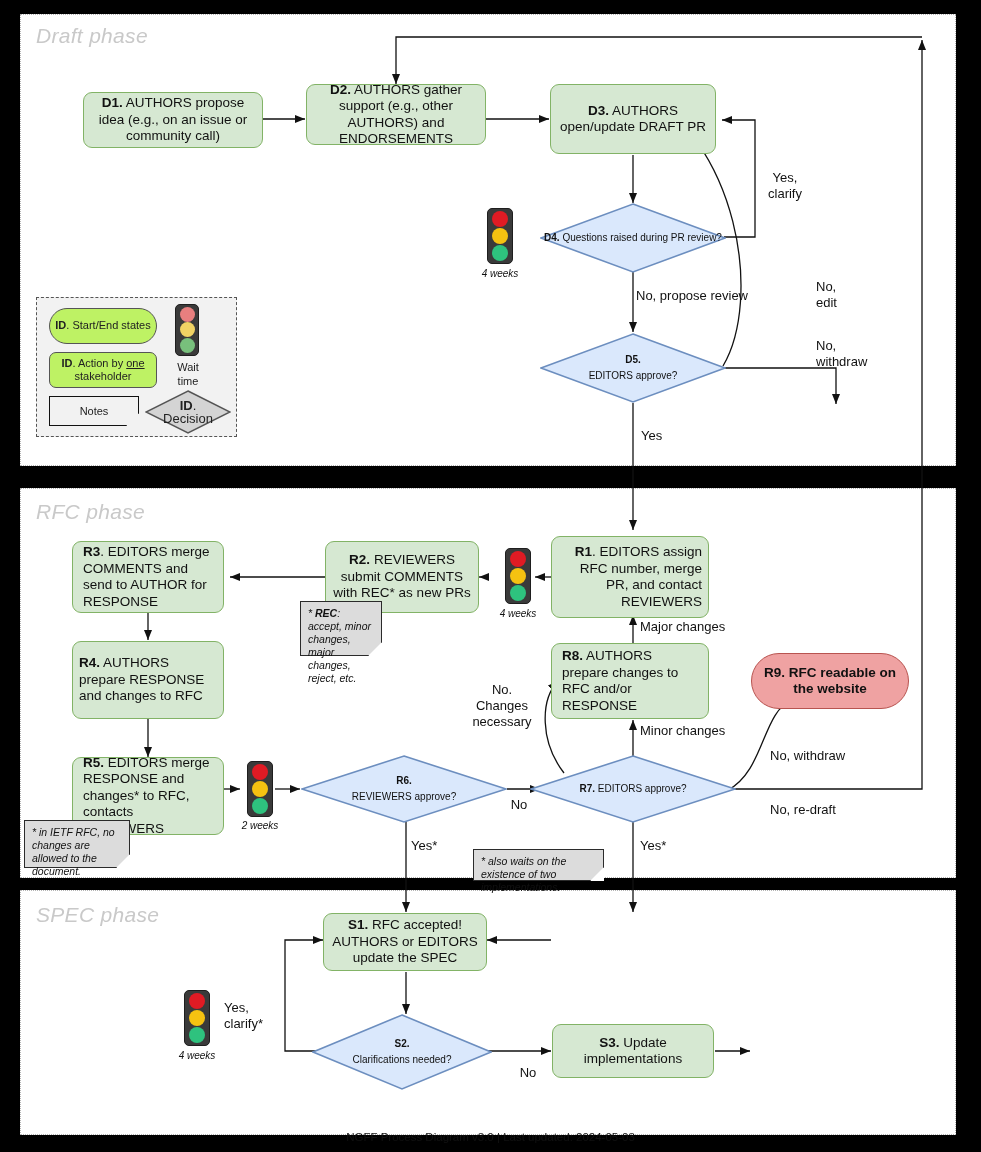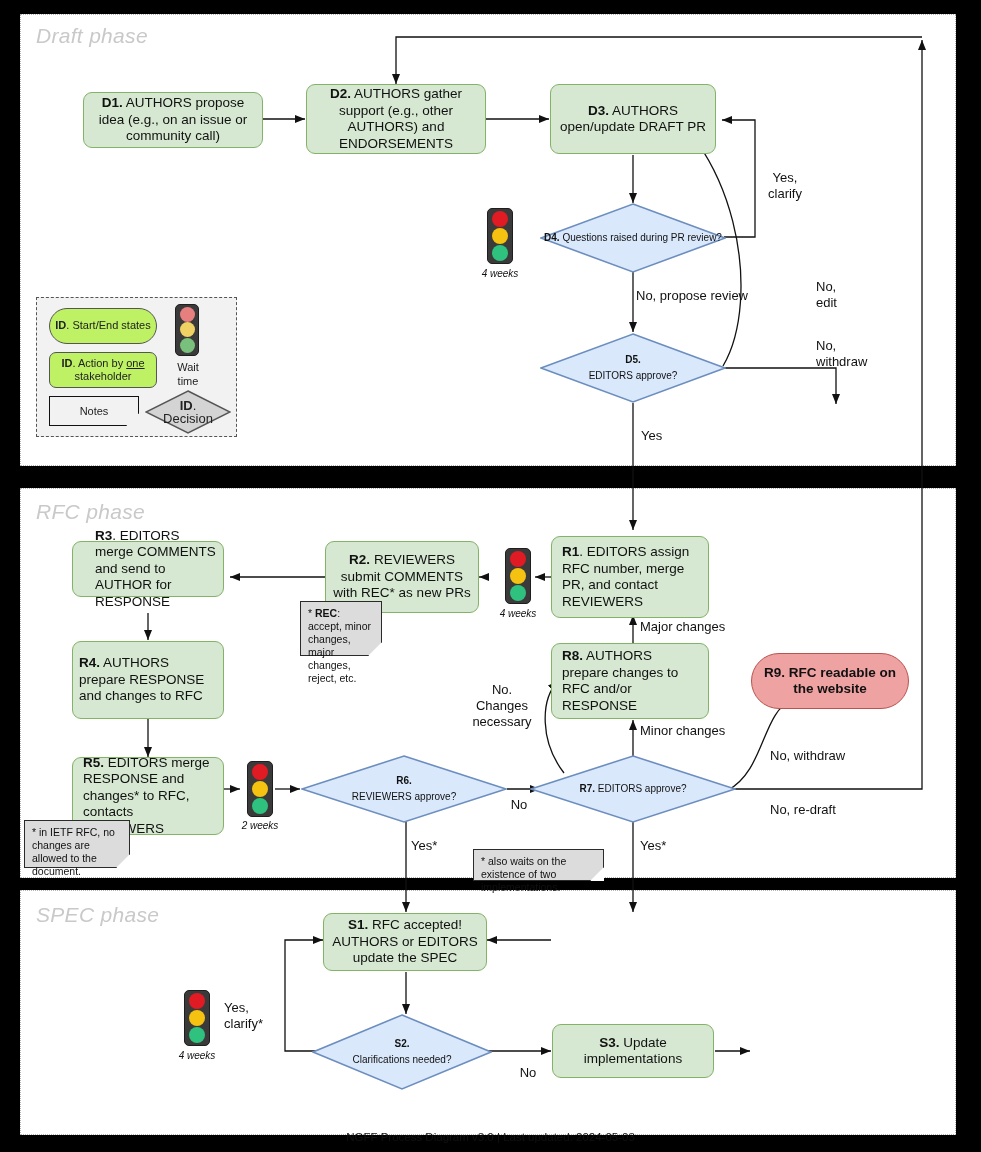--- a/index.html
+++ b/index.html
@@ -9,21 +9,21 @@
   .phase-title{position:absolute;font-style:italic;font-size:21px;color:#c9c9c9;letter-spacing:.3px;}
   svg.layer{position:absolute;left:0;top:0;width:981px;height:1152px;overflow:visible;pointer-events:none;}
   .node{position:absolute;box-sizing:border-box;display:flex;align-items:center;justify-content:center;
         text-align:center;font-size:13.5px;line-height:16.5px;color:#111;padding:3px 6px;}
   .proc{background:#d6e8d2;border:1.4px solid #82b366;border-radius:9px;}
   .term{background:#efa2a2;border:1.6px solid #b85450;border-radius:28px;font-weight:bold;}
   .diamond{position:absolute;display:flex;align-items:center;justify-content:center;text-align:center;
            font-size:10px;line-height:16.5px;color:#111;}
   .diamond>.dlabel{position:relative;z-index:2;}
   .diamond>svg{position:absolute;left:0;top:0;}
-  .note{position:absolute;background:#dcdcdc;border:1.3px solid #2b2b2b;font-size:10.5px;
+  .note{position:absolute;background:#dcdcdc;border:1.3px solid #2b2b2b;font-size:10.5px;font-style:italic;
         line-height:13px;color:#111;padding:5px 7px;box-sizing:border-box;}
   .note:after{content:"";position:absolute;right:-1px;bottom:-1px;width:13px;height:13px;background:#fff;
         border-left:1.3px solid #2b2b2b;border-top:1.3px solid #2b2b2b;
         clip-path:polygon(0 100%,100% 0,100% 100%);}
   .elabel{position:absolute;font-size:13px;line-height:16px;color:#111;text-align:center;white-space:pre;}
   .tl{position:absolute;width:26px;height:56px;background:#3a3a3a;border:1.6px solid #1e1e1e;border-radius:5px;
       display:flex;flex-direction:column;align-items:center;justify-content:space-around;padding:2px 0;box-sizing:border-box;}
   .bulb{width:16px;height:16px;border-radius:50%;}
   .tl-cap{position:absolute;font-size:10px;font-style:italic;color:#111;text-align:center;width:70px;}
   .legend{position:absolute;border:1.6px dashed #555;background:#f2f2f2;box-sizing:border-box;}
@@ -90,21 +90,21 @@
       <path d="M406,972 L406,1014"></path>
       <path d="M487,1051 L551,1051"></path>
       <path d="M715,1051 L750,1051"></path>
       <path d="M325,1051 L285,1051 L285,940 L323,940"></path>
     </g>
   </svg>
 
   <div class="node proc" style="left:83px;top:92px;width:180px;height:56px;">
     <span><b>D1.</b> AUTHORS propose idea (e.g., on an issue or community call)</span>
   </div>
-  <div class="node proc" style="left:306px;top:84px;width:180px;height:70px;">
+  <div class="node proc" style="left:306px;top:84px;width:180px;height:61px;">
     <span><b>D2.</b> AUTHORS gather support (e.g., other AUTHORS) and ENDORSEMENTS</span>
   </div>
   <div class="node proc" style="left:550px;top:84px;width:166px;height:70px;">
     <span><b>D3.</b> AUTHORS open/update DRAFT PR</span>
   </div>
 
   <div class="diamond" style="left:540px;top:203px;width:186px;height:70px;">
     <svg width="186" height="70">
         <polygon points="93,1 185,35 93,69 1,35" fill="#dae8fc" stroke="#6c8ebf" stroke-width="1.6"></polygon>
       </svg>
@@ -151,33 +151,33 @@
     </div>
     <div class="lg-cap" style="left:122px;top:62px;width:58px;">Wait<br>time</div>
     <div style="position:absolute;left:108px;top:92px;width:86px;height:44px;display:flex;align-items:center;justify-content:center;">
       <svg width="86" height="44" style="position:absolute;left:0;top:0;">
           <polygon points="43,1 85,22 43,43 1,22" fill="#d4d4d4" stroke="#555" stroke-width="1.5"></polygon>
         </svg>
       <span style="position:relative;z-index:2;font-size:13px;line-height:13.5px;text-align:center;color:#222;"><b>ID</b>.<br>Decision</span>
     </div>
   </div>
 
-  <div class="node proc" style="left:72px;top:541px;width:152px;height:56px;text-align:left;justify-content:flex-end;padding-left:22px;">
+  <div class="node proc" style="left:72px;top:541px;width:152px;height:72px;text-align:left;justify-content:flex-end;padding-left:10px;">
     <span><b>R3</b>. EDITORS merge COMMENTS and send to AUTHOR for RESPONSE</span>
   </div>
   <div class="node proc" style="left:72px;top:641px;width:152px;height:78px;text-align:left;justify-content:flex-start;padding-left:6px;">
     <span><b>R4.</b> AUTHORS prepare RESPONSE and changes to RFC</span>
   </div>
   <div class="node proc" style="left:72px;top:757px;width:152px;height:78px;text-align:left;justify-content:flex-start;padding-left:10px;">
     <span><b>R5.</b> EDITORS merge RESPONSE and changes* to RFC, contacts REVIEWERS</span>
   </div>
   <div class="node proc" style="left:325px;top:541px;width:154px;height:72px;">
     <span><b>R2.</b> REVIEWERS submit COMMENTS with REC* as new PRs</span>
   </div>
-  <div class="node proc" style="left:551px;top:536px;width:158px;height:82px;text-align:left;justify-content:flex-start;padding-left:10px;">
+  <div class="node proc" style="left:551px;top:536px;width:158px;height:82px;text-align:right;justify-content:flex-start;padding-left:10px;">
     <span><b>R1</b>. EDITORS assign RFC number, merge PR, and contact REVIEWERS</span>
   </div>
   <div class="node proc" style="left:551px;top:643px;width:158px;height:76px;text-align:left;justify-content:flex-start;padding-left:10px;">
     <span><b>R8.</b> AUTHORS prepare changes to RFC and/or RESPONSE</span>
   </div>
   <div class="node term" style="left:751px;top:653px;width:158px;height:56px;">
     <span>R9. RFC readable on the website</span>
   </div>
 
   <div class="diamond" style="left:301px;top:755px;width:206px;height:68px;">

